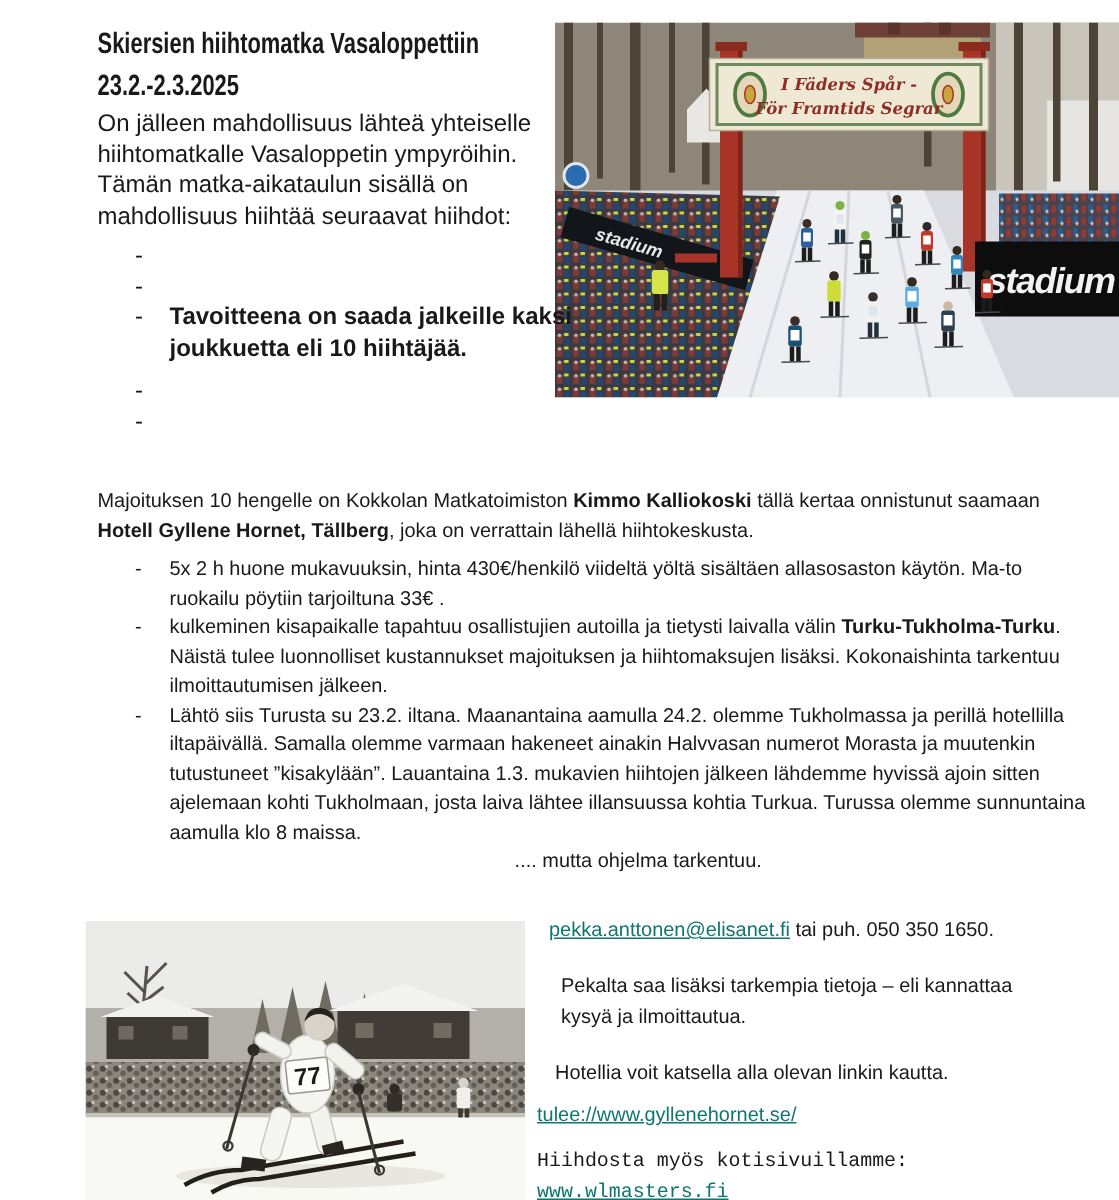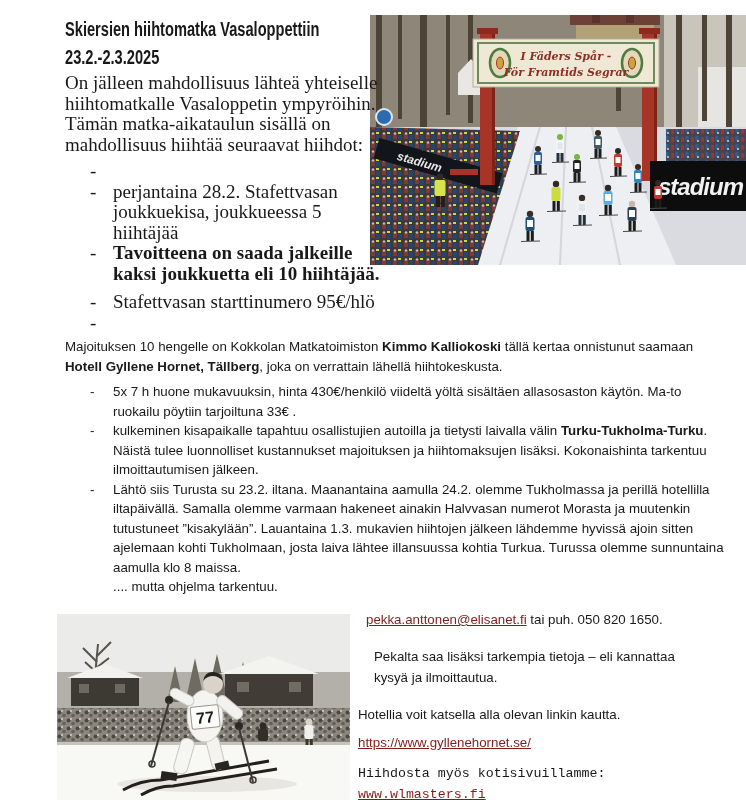--- a/index.html
+++ b/index.html
@@ -2,43 +2,43 @@
 <html><head>
 <meta charset="utf-8">
 <style>
   html,body{margin:0;padding:0;}
   body{
     width:746px;height:800px;position:relative;overflow:hidden;
     background:#ffffff;color:#191919;
     font-family:"Liberation Sans",sans-serif;
   }
   .b{font-weight:bold;margin-top:45px;}
-  .doc-link{color:#7f1d1d;text-decoration:underline;cursor:pointer;}
+  .doc-link{color:#0f766e;text-decoration:underline;cursor:pointer;}
   #title{
     position:absolute;left:65px;top:15px;
     font-size:19.5px;font-weight:bold;line-height:28px;
     transform:scaleX(.75);transform-origin:0 0;white-space:nowrap;
   }
-  #left-col{position:absolute;left:65px;top:73px;width:322px;font-size:19px;line-height:20.5px;font-family:Liberation Serif, serif;}
+  #left-col{position:absolute;left:65px;top:73px;width:322px;font-size:16px;line-height:20.5px;}
   #left-col .para{margin:0 0 6px 0;}
   ul.dash-list{list-style:none;margin:0;padding:0;}
   .li{display:flex;align-items:flex-start;}
   .dash{flex:0 0 23px;margin-left:25px;}
   .btxt{flex:1;}
   #price-list{margin-top:8px;}
-  #full-col{position:absolute;left:65px;top:337px;width:660px;font-size:13.3px;line-height:19.5px;}
+  #full-col{position:absolute;left:65px;top:324px;width:660px;font-size:13.3px;line-height:19.5px;}
   #full-col .para{margin:0 0 6px 0;}
-  #program-note{margin-left:48px;}
+  #program-note{margin-left:61px;text-align:center;}
   #signup{margin-top:7px;letter-spacing:-0.15px;}
   #photo-finish{position:absolute;left:370px;top:15px;width:376px;height:250px;}
   #photo-vintage{position:absolute;left:57px;top:614px;width:293px;height:186px;}
   #right-col{position:absolute;left:358px;top:609px;width:352px;font-size:13.3px;line-height:21px;}
   #contact-line{padding-left:8px;margin:0;}
   #more-info{margin:16px;}
-  #hotel-view{margin:5px 0 0 0;}
+  #hotel-view{margin:5px 0 0 12px;}
   #hotel-link-line{margin:7px 0 0 0;}
   #homepage-line{margin:10px 0 0 0;font-family:Liberation Mono, monospace;}
   svg text{font-family:"Liberation Sans",sans-serif;}
   svg .script{font-family:"DejaVu Serif",serif;}
 </style>
 </head>
 <body>
 
 <div id="title">
   <div>Skiersien hiihtomatka Vasaloppettiin</div>
@@ -230,44 +230,42 @@
 </div>
 
 <div id="left-col">
   <p class="para">On jälleen mahdollisuus lähteä yhteiselle hiihtomatkalle Vasaloppetin ympyröihin. Tämän matka-aikataulun sisällä on mahdollisuus hiihtää seuraavat hiihdot:</p>
   <ul class="dash-list" id="schedule-list">
     <li class="li">
         <span class="dash">-</span>
       </li>
     <li class="li">
         <span class="dash">-</span>
-        <span class="btxt"><span>perjantaina 28.2. Stafettvasan joukkuekisa, joukkueessa 5 hiihtäjää</span></span>
       </li>
     <li class="li">
         <span class="dash">-</span>
         <span class="btxt"><span class="b">Tavoitteena on saada jalkeille kaksi joukkuetta eli 10 hiihtäjää.</span></span>
       </li>
   </ul>
   <ul class="dash-list" id="price-list">
     <li class="li">
         <span class="dash">-</span>
-        <span class="btxt">Stafettvasan starttinumero 95€/hlö</span>
       </li>
     <li class="li">
         <span class="dash">-</span>
       </li>
   </ul>
 </div>
 
 <div id="full-col">
   <p class="para"><span>Majoituksen 10 hengelle on Kokkolan Matkatoimiston </span><span class="b">Kimmo Kalliokoski</span><span> tällä kertaa onnistunut saamaan </span><span class="b">Hotell Gyllene Hornet, Tällberg</span><span>, joka on verrattain lähellä hiihtokeskusta.</span></p>
   <ul class="dash-list">
     <li class="li">
         <span class="dash">-</span>
-        <span class="btxt"><span>5x 7 h huone mukavuuksin, hinta 430€/henkilö viideltä yöltä sisältäen allasosaston käytön. Ma-to ruokailu pöytiin tarjoiltuna 33€ .</span></span>
+        <span class="btxt"><span>5x 2 h huone mukavuuksin, hinta 430€/henkilö viideltä yöltä sisältäen allasosaston käytön. Ma-to ruokailu pöytiin tarjoiltuna 33€ .</span></span>
       </li>
     <li class="li">
         <span class="dash">-</span>
         <span class="btxt"><span>kulkeminen kisapaikalle tapahtuu osallistujien autoilla ja tietysti laivalla välin </span><span class="b">Turku-Tukholma-Turku</span><span>. Näistä tulee luonnolliset kustannukset majoituksen ja hiihtomaksujen lisäksi. Kokonaishinta tarkentuu ilmoittautumisen jälkeen.</span></span>
       </li>
     <li class="li">
         <span class="dash">-</span>
         <span class="btxt"><span>Lähtö siis Turusta su 23.2. iltana. Maanantaina aamulla 24.2. olemme Tukholmassa ja perillä hotellilla iltapäivällä. Samalla olemme varmaan hakeneet ainakin Halvvasan numerot Morasta ja muutenkin tutustuneet ”kisakylään”. Lauantaina 1.3. mukavien hiihtojen jälkeen lähdemme hyvissä ajoin sitten ajelemaan kohti Tukholmaan, josta laiva lähtee illansuussa kohtia Turkua. Turussa olemme sunnuntaina aamulla klo 8 maissa.</span></span>
       </li>
   </ul>
@@ -344,20 +342,20 @@
       <rect x="134" y="92" width="28" height="22" rx="2" fill="#fcfcfa" stroke="#9a968e"></rect>
       <text x="148" y="109" text-anchor="middle" font-size="16" font-weight="bold" fill="#1e1b17">77</text>
     </g>
     <circle cx="156" cy="70" r="10" fill="#d9d3c9"></circle>
     <path d="M146,67 q2,-10 11,-9 q8,1 9,9 q-5,-5 -10,-5 q-6,0 -10,5 z" fill="#26221d"></path>
   </g>
 </svg>
 </div>
 
 <div id="right-col">
-  <p id="contact-line"><a href="#" class="doc-link">pekka.anttonen@elisanet.fi</a><span> tai puh. 050 820 1650.</span></p>
+  <p id="contact-line"><a href="#" class="doc-link">pekka.anttonen@elisanet.fi</a><span> tai puh. 050 350 1650.</span></p>
   <p id="more-info">Pekalta saa lisäksi tarkempia tietoja – eli kannattaa kysyä ja ilmoittautua.</p>
   <p id="hotel-view">Hotellia voit katsella alla olevan linkin kautta.</p>
   <p id="hotel-link-line">
-    <a class="doc-link" href="#">https://www.gyllenehornet.se/</a>
+    <a class="doc-link" href="#">tulee://www.gyllenehornet.se/</a>
   </p>
   <p id="homepage-line"><span>Hiihdosta myös kotisivuillamme: </span><a href="#" class="doc-link">www.wlmasters.fi</a></p>
 </div>
 
 </body></html>

